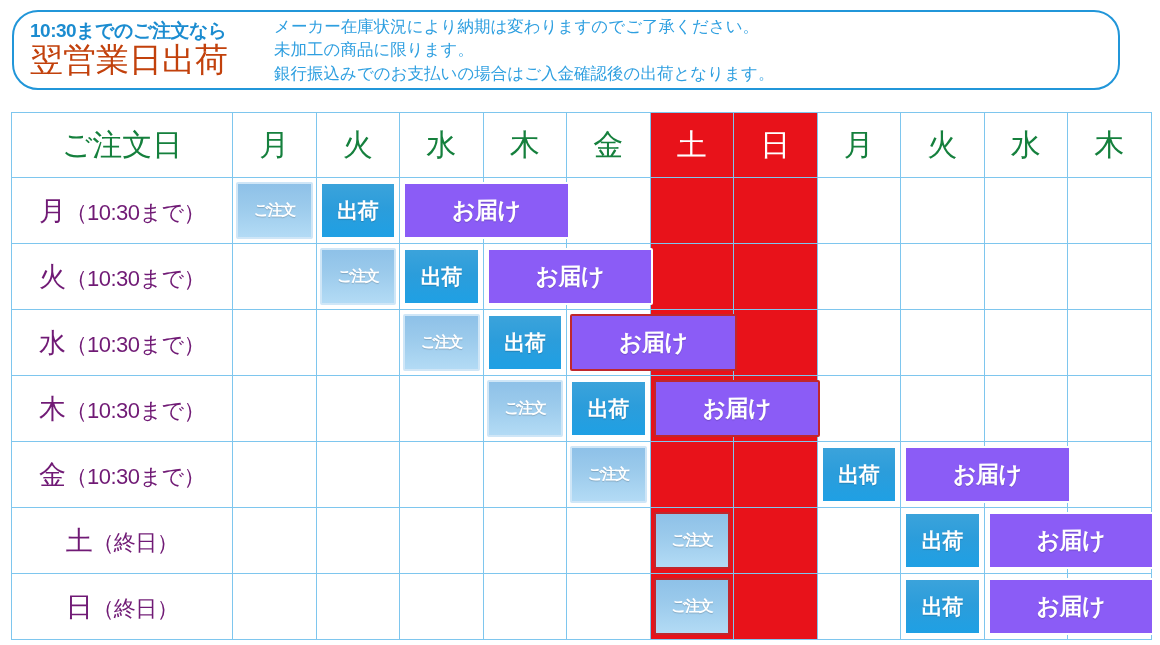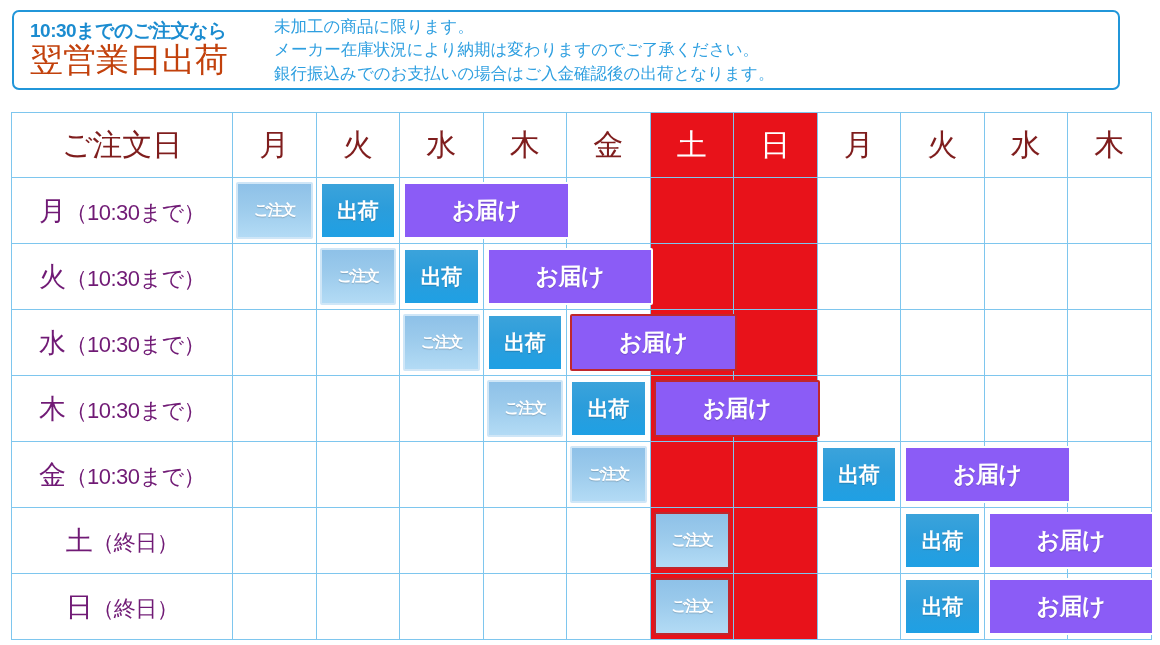--- a/index.html
+++ b/index.html
@@ -16,21 +16,21 @@
   }
 
   
   .banner {
     position: absolute;
     left: 12px;
     top: 10px;
     width: 1108px;
     height: 80px;
     border: 2px solid #2196d9;
-    border-radius: 7px;
+    border-radius: 26px;
     box-sizing: border-box;
     display: flex;
     align-items: center;
     background: #ffffff;
   }
   .banner-left {
     width: 248px;
     padding-left: 16px;
     box-sizing: border-box;
     flex: 0 0 auto;
@@ -76,21 +76,21 @@
   .sched td, .sched th {
     border: 1px solid #7ec6ee;
     padding: 0;
     margin: 0;
     position: relative;
   }
   .sched thead th {
     height: 64px;
     font-weight: normal;
     font-size: 30px;
-    color: #7f1d1d;
+    color: #15803d;
     text-align: center;
     vertical-align: middle;
   }
   .sched thead th.weekend {
     background: #e8121a;
     color: #ffffff;
   }
   .col-label { width: 221px; }
   .col-day   { width: 83.5px; }
 
@@ -152,22 +152,22 @@
 </style>
 </head>
 <body>
 
 <div class="banner">
   <div class="banner-left">
     <div class="banner-line1">10:30までのご注文なら</div>
     <div class="banner-line2">翌営業日出荷</div>
   </div>
   <div class="banner-right">
+    <div class="banner-note">メーカー在庫状況により納期は変わりますのでご了承ください。</div>
     <div class="banner-note">未加工の商品に限ります。</div>
-    <div class="banner-note">メーカー在庫状況により納期は変わりますのでご了承ください。</div>
     <div class="banner-note">銀行振込みでのお支払いの場合はご入金確認後の出荷となります。</div>
   </div>
 </div>
 
 <table class="sched">
   <colgroup id="sched-colgroup">
       <col class="col-label">
       <col class="col-day">
       <col class="col-day">
       <col class="col-day">

